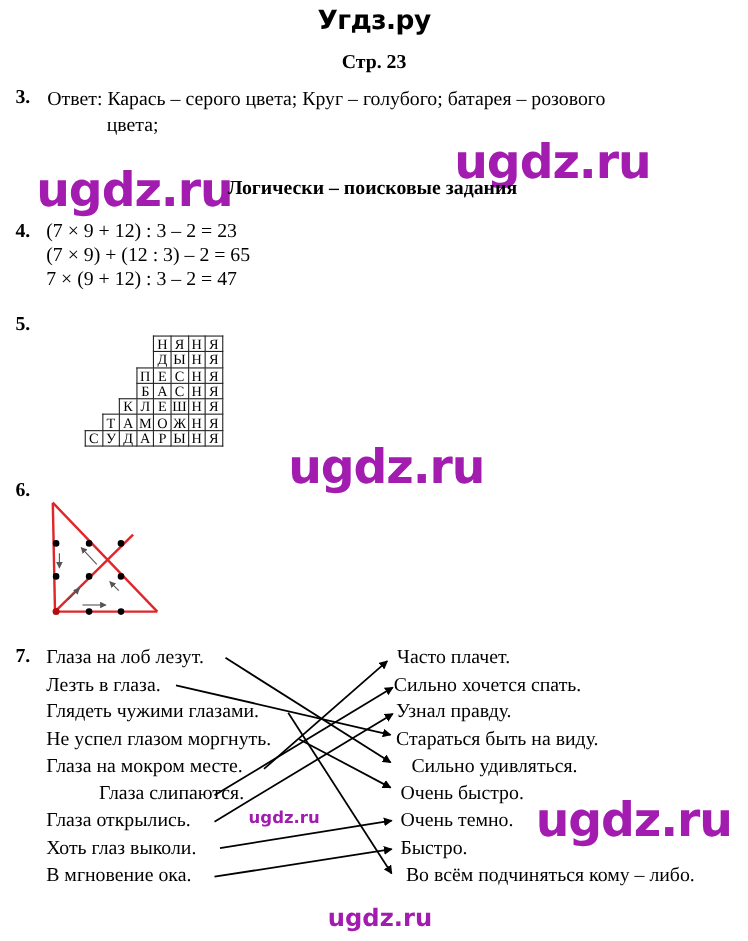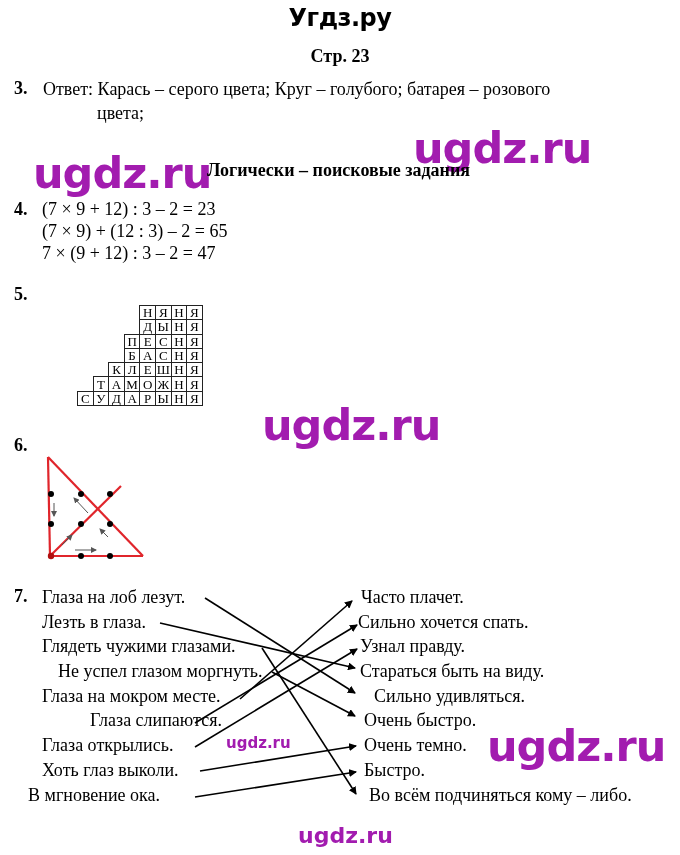--- a/index.html
+++ b/index.html
@@ -168,26 +168,26 @@
     <line x1="195" y1="747" x2="357" y2="649"></line>
     <line x1="200" y1="771" x2="356" y2="746"></line>
     <line x1="195" y1="797" x2="356" y2="772"></line>
   </g>
 </svg>
 
 <div class="abs serif num" style="left:14px; top:586px;">7.</div>
 <div class="abs serif txt" style="left:42px; top:585px;">Глаза на лоб лезут.</div>
 <div class="abs serif txt" style="left:42px; top:610px;">Лезть в глаза.</div>
 <div class="abs serif txt" style="left:42px; top:634px;">Глядеть чужими глазами.</div>
-<div class="abs serif txt" style="left:42px; top:659px;margin-left:16px;">Не успел глазом моргнуть.</div>
+<div class="abs serif txt" style="left:42px; top:659px;">Не успел глазом моргнуть.</div>
 <div class="abs serif txt" style="left:42px; top:684px;">Глаза на мокром месте.</div>
 <div class="abs serif txt" style="left:42px; top:708px;margin-left:48px;">Глаза слипаются.</div>
 <div class="abs serif txt" style="left:42px; top:733px;">Глаза открылись.</div>
 <div class="abs serif txt" style="left:42px; top:758px;">Хоть глаз выколи.</div>
-<div class="abs serif txt" style="left:28px; top:783px;">В мгновение ока.</div>
+<div class="abs serif txt" style="left:42px; top:783px;">В мгновение ока.</div>
 
 <div class="abs serif txt" style="left:361px; top:585px;">Часто плачет.</div>
 <div class="abs serif txt" style="left:358px; top:610px;">Сильно хочется спать.</div>
 <div class="abs serif txt" style="left:360px; top:634px;">Узнал правду.</div>
 <div class="abs serif txt" style="left:360px; top:659px;">Стараться быть на виду.</div>
 <div class="abs serif txt" style="left:362px; top:684px;margin-left:12px;">Сильно удивляться.</div>
 <div class="abs serif txt" style="left:364px; top:708px;">Очень быстро.</div>
 <div class="abs serif txt" style="left:364px; top:733px;">Очень темно.</div>
 <div class="abs serif txt" style="left:364px; top:758px;">Быстро.</div>
 <div class="abs serif txt" style="left:369px; top:783px;">Во всём подчиняться кому – либо.</div>

